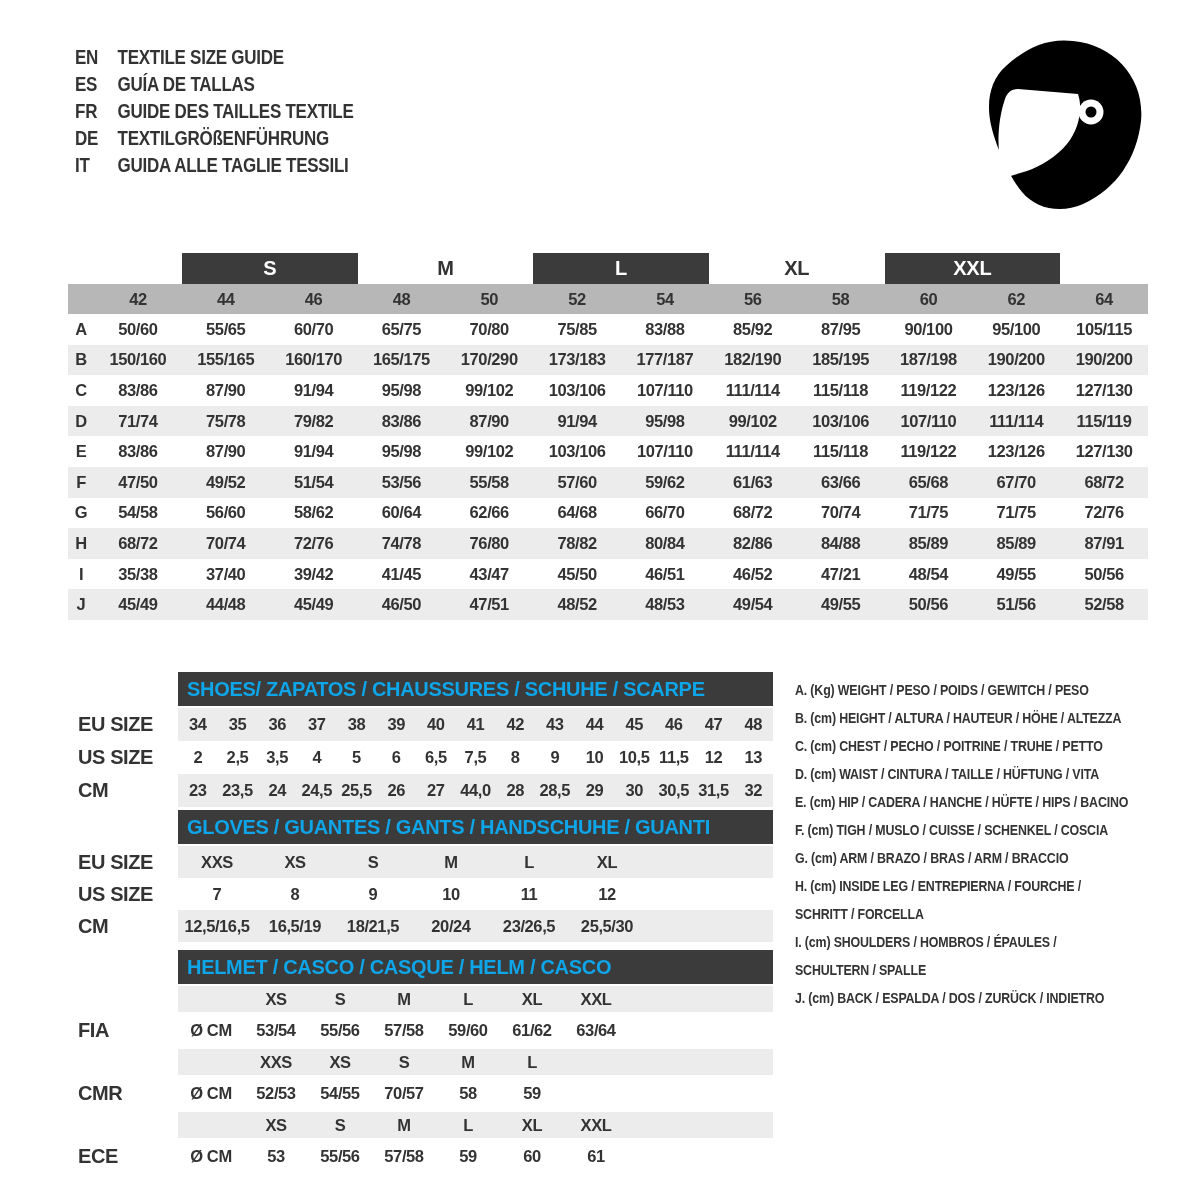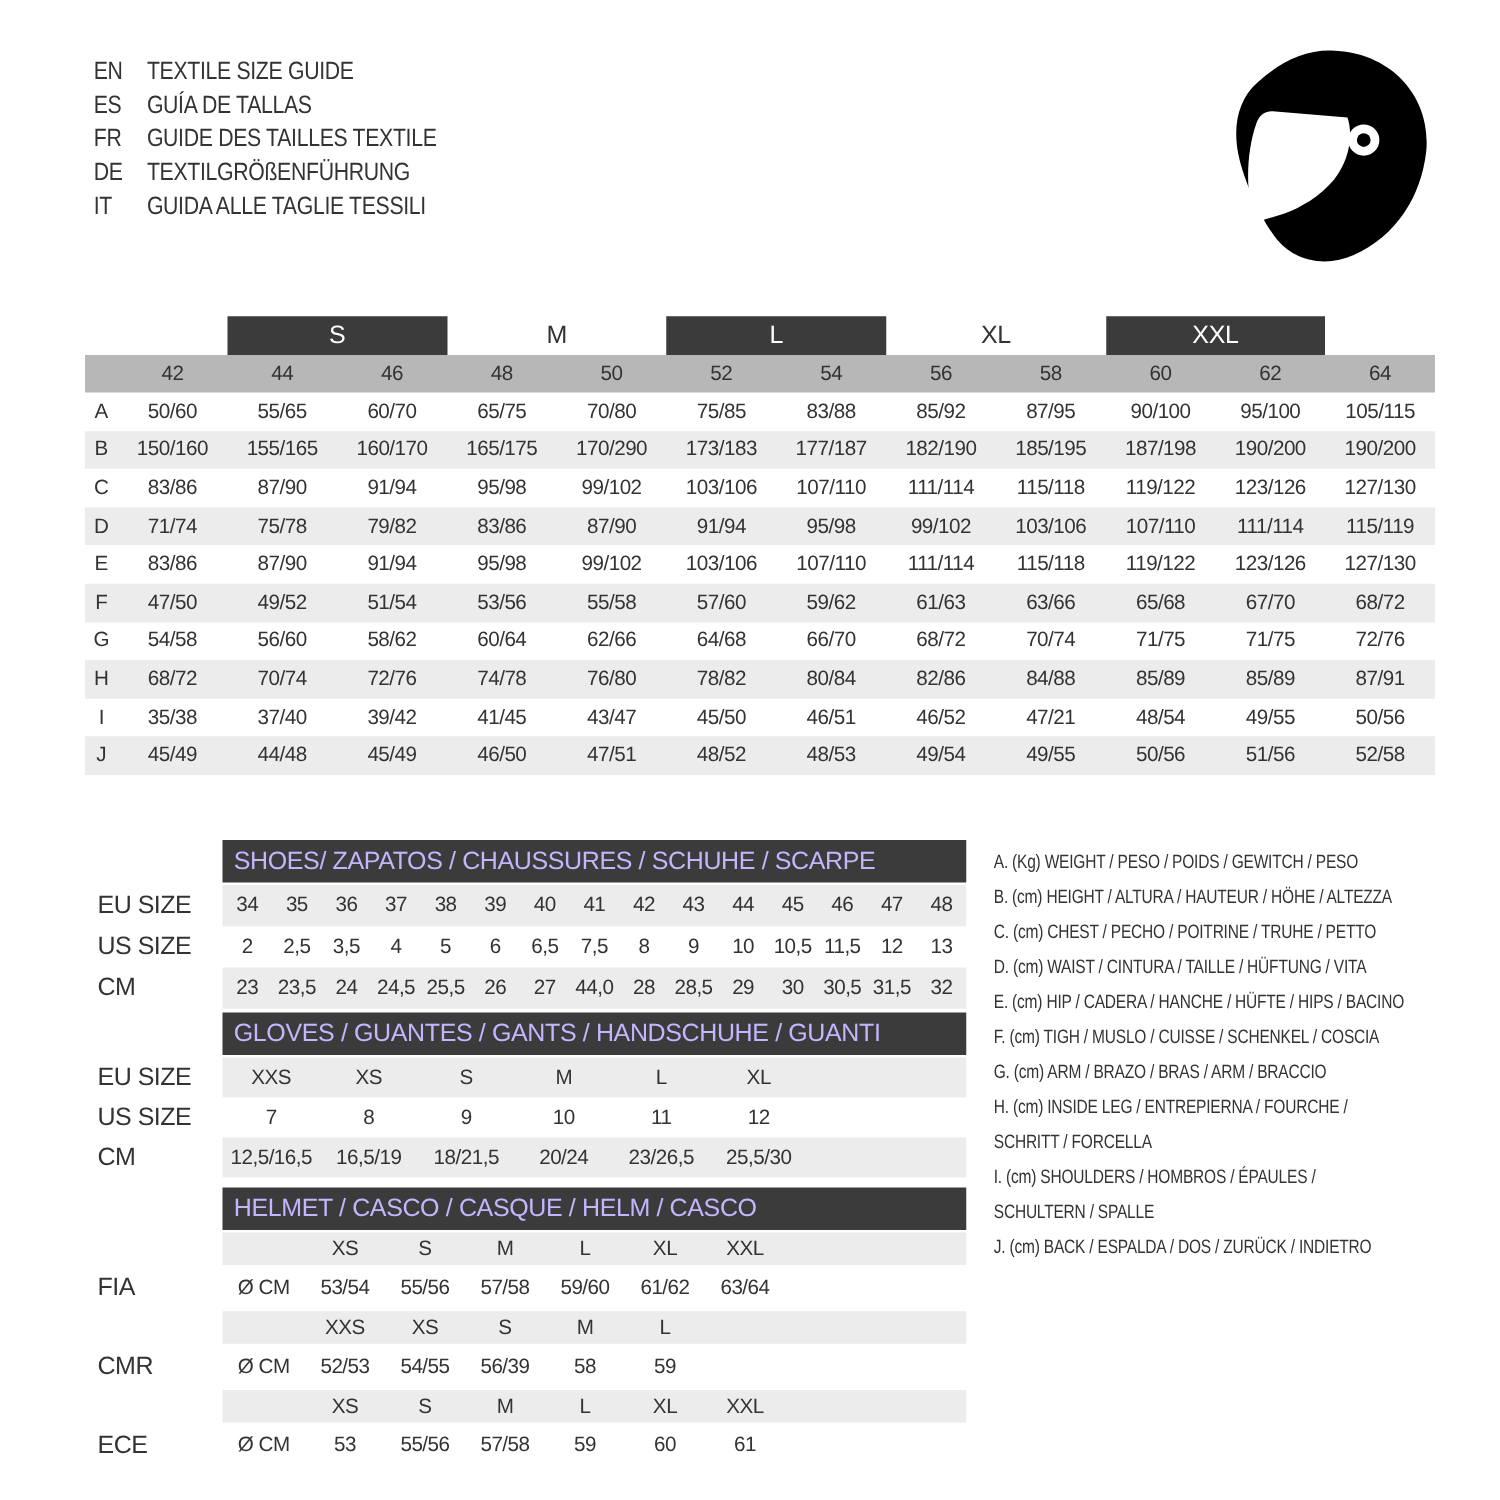--- a/index.html
+++ b/index.html
@@ -1,17 +1,17 @@
 <!DOCTYPE html>
 <html><head>
 <meta charset="utf-8">
 <style>
   html,body{margin:0;padding:0;background:#fff;}
   .page{position:relative;width:1200px;height:1200px;background:#ffffff;overflow:hidden;
-        font-family:"Liberation Sans",sans-serif;font-weight:normal;color:#333;}
+        font-family:"Liberation Sans",sans-serif;font-weight:bold;color:#333;}
 
   
   #languages{position:absolute;left:75px;top:44px;transform:scaleX(.85);transform-origin:left top;}
   .lang-row{display:flex;height:27px;align-items:center;font-size:20px;letter-spacing:-.3px;white-space:nowrap;}
   .lang-code{width:50px;flex:none;}
 
   
   #helmet-icon{position:absolute;left:975px;top:35px;}
 
   
@@ -23,21 +23,21 @@
   #numbers-row{height:30px;background:#b7b7b7;}
   .cell{display:flex;align-items:center;justify-content:center;font-size:16.5px;letter-spacing:-.4px;white-space:nowrap;}
   .mrow{height:30.6px;}
   .mrow.stripe{background:#ececec;}
 
   
   .bottom-table{position:absolute;left:78px;width:695px;}
   #shoes-table{top:672px;}
   #gloves-table{top:810px;}
   #helmet-table{top:950px;}
-  .section-bar{margin-left:100px;width:595px;height:34px;background:#3b3b3b;color:#c4b5fd;
+  .section-bar{margin-left:100px;width:595px;height:34px;background:#3b3b3b;color:#0ea5e9;
                display:flex;align-items:center;padding-left:9px;box-sizing:border-box;
                font-size:20px;letter-spacing:-.3px;white-space:nowrap;margin-bottom:2px;}
   .btrow{display:flex;}
   .outer-label{width:100px;flex:none;display:flex;align-items:center;font-size:20px;letter-spacing:-.4px;}
   .inner{width:595px;display:grid;}
   .inner.gray{background:#ececec;}
   .shoes-grid{grid-template-columns:repeat(15,1fr);}
   .gloves-grid{grid-template-columns:repeat(6,78px) 1fr;}
   .helmet-grid{grid-template-columns:66px repeat(6,64px) 1fr;}
   .row-h{height:33px;}
@@ -405,21 +405,21 @@
             <div class="cell">M</div>
             <div class="cell">L</div>
           </div>
         </div>
         <div class="btrow">
           <div class="outer-label hm-values">CMR</div>
           <div class="inner helmet-grid hm-values">
             <div class="cell">Ø CM</div>
             <div class="cell">52/53</div>
             <div class="cell">54/55</div>
-            <div class="cell">56/39</div>
+            <div class="cell">70/57</div>
             <div class="cell">58</div>
             <div class="cell">59</div>
           </div>
         </div>
         <div class="btrow">
           <div class="outer-label hm-sizes"></div>
           <div class="inner helmet-grid hm-sizes gray">
             <div class="cell"></div>
             <div class="cell">XS</div>
             <div class="cell">S</div>

